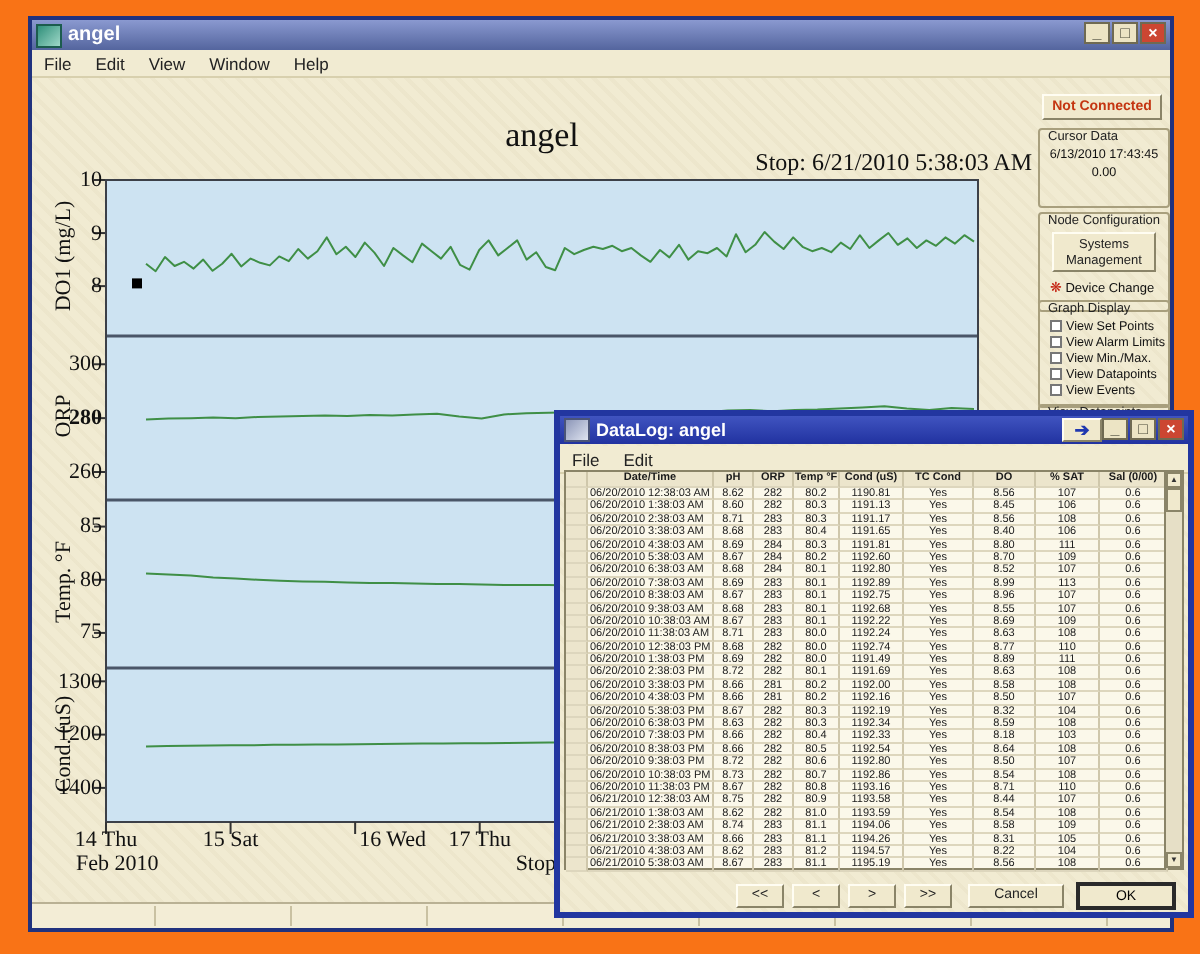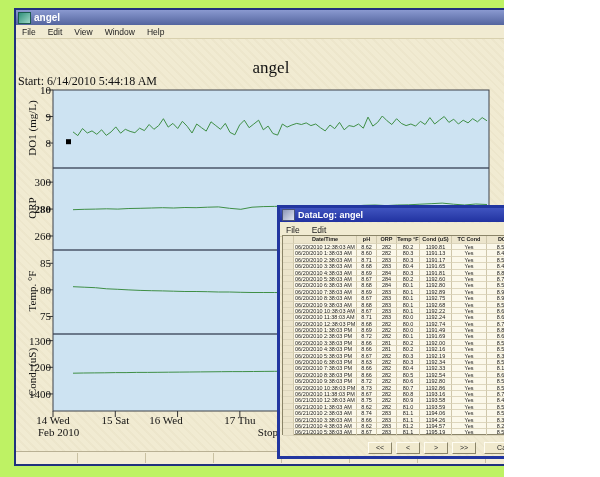--- a/index.html
+++ b/index.html
@@ -1,16 +1,16 @@
 <!DOCTYPE html>
 <html><head>
 <meta charset="utf-8">
 <style>
   html,body{margin:0;padding:0;background:#ffffff;}
-  #app{position:relative;width:504px;height:477px;background:#bef264;overflow:hidden;
+  #app{position:relative;width:600px;height:477px;background:#f97316;overflow:hidden;
        font-family:"Liberation Sans",sans-serif;}
   .win{position:absolute;background:#f1ebd2;
        background-image:repeating-linear-gradient(45deg,rgba(160,140,90,0.05) 0 2px,rgba(255,255,255,0) 2px 6px);}
   
   #main-window{left:14px;top:8px;width:569px;height:454px;border:2px solid #20327e;}
   .titlebar{position:absolute;left:0;top:0;right:0;height:15px;
             background:linear-gradient(180deg,#8a99d0,#54659e);
             display:flex;align-items:center;color:#fff;font-size:10px;font-weight:bold;}
   .titlebar .appicon{width:11px;height:10px;margin:0 3px 0 2px;
             background:linear-gradient(135deg,#2f8f7a,#9fd8c8);border:1px solid #1c5c4e;}
@@ -98,21 +98,21 @@
     <div class="menubar" id="main-menubar">
         <span>File</span>
         <span>Edit</span>
         <span>View</span>
         <span>Window</span>
         <span>Help</span>
       </div>
 
 
     <div id="chart-title" class="serif">angel</div>
-    <div id="start-label" class="serif">Start: 6/14/2010 5:44:18  AM</div>
+    <div id="stop-label" class="serif">Stop: 6/21/2010 5:38:03  AM</div>
 
     <svg id="chart-svg" width="450" height="340" viewBox="0 0 450 340">
         <rect x="13" y="8" width="436" height="78" fill="#cde3f2"></rect>
         <rect x="13" y="86" width="436" height="82" fill="#cde3f2"></rect>
         <rect x="13" y="168" width="436" height="84" fill="#cde3f2"></rect>
         <rect x="13" y="252" width="436" height="77" fill="#cde3f2"></rect>
         <polyline points="33.0,49.9 37.8,53.6 42.5,46.5 47.3,51.0 52.0,48.9 56.8,52.3 61.6,47.8 66.3,53.4 71.1,49.9 75.8,44.9 80.6,51.2 85.3,47.3 90.1,49.4 94.9,50.7 99.6,46.2 104.4,48.6 109.1,42.5 113.9,47.3 118.7,43.6 123.4,36.7 128.2,45.1 132.9,41.4 137.7,46.5 142.4,39.3 147.2,44.3 152.0,51.0 156.7,42.0 161.5,45.7 166.2,49.1 171.0,39.8 175.8,43.6 180.5,47.3 185.3,41.4 190.0,50.4 194.8,52.8 199.6,43.0 204.3,38.2 209.1,45.7 213.8,42.0 218.6,38.2 223.3,47.8 228.1,44.1 232.9,51.5 237.6,53.1 242.4,42.0 247.1,45.1 251.9,43.0 256.7,41.4 261.4,42.5 266.2,40.9 270.9,43.6 275.7,42.0 280.4,45.7 285.2,48.9 290.0,43.0 294.7,46.7 299.5,40.4 304.2,47.8 309.0,43.6 313.8,44.6 318.5,42.0 323.3,46.2 328.0,35.1 332.8,44.1 337.6,40.4 342.3,34.0 347.1,38.8 351.8,42.5 356.6,36.7 361.3,41.4 366.1,43.6 370.9,42.0 375.6,44.1 380.4,39.3 385.1,42.5 389.9,35.6 394.7,42.0 399.4,38.2 404.2,34.5 408.9,40.4 413.7,37.2 418.4,42.0 423.2,38.2 428.0,40.9 432.7,36.7 437.5,39.8 442.2,35.6 447.0,38.8" fill="none" stroke="#3f8f46" stroke-width="1" stroke-linejoin="round"></polyline>
         <rect x="26" y="57.2" width="5" height="5" fill="#000"></rect>
         <line x1="7" y1="8" x2="13" y2="8" stroke="#333" stroke-width="1"></line>
         <line x1="7" y1="34.53061224489795" x2="13" y2="34.53061224489795" stroke="#333" stroke-width="1"></line>
@@ -152,23 +152,23 @@
         <div class="ytick-label serif" style="top: 219.997px;">260</div>
         <div class="axis-title serif" style="top: 192px;">ORP</div>
         <div class="ytick-label serif" style="top: 247.291px;">85</div>
         <div class="ytick-label serif" style="top: 273.873px;">80</div>
         <div class="ytick-label serif" style="top: 300.456px;">75</div>
         <div class="axis-title serif" style="top: 275px;">Temp. °F</div>
         <div class="ytick-label serif" style="top: 324.661px;">1300</div>
         <div class="ytick-label serif" style="top: 351.304px;">1200</div>
         <div class="ytick-label serif" style="top: 377.948px;">1400</div>
         <div class="axis-title serif" style="top: 355.5px;">Cond. (uS)</div>
-        <div class="xtick-label serif" style="left: 6px;">14 Wed</div>
+        <div class="xtick-label serif" style="left: 6px;">14 Thu</div>
         <div class="xtick-label serif" style="left: 68.2857px;">15 Sat</div>
-        <div class="xtick-label serif" style="left: 119px;">16 Wed</div>
+        <div class="xtick-label serif" style="left: 135px; text-align: right;">16 Wed</div>
         <div class="xtick-label serif" style="left: 192.857px;">17 Thu</div>
       </div>
 
     <div id="month-label" class="serif">Feb 2010</div>
     <div id="time-label" class="serif">Stop</div>
 
     <div class="statusbar" id="main-statusbar">
         <div class="seg" style="left: 61px;"></div>
         <div class="seg" style="left: 129px;"></div>
         <div class="seg" style="left: 197px;"></div>

